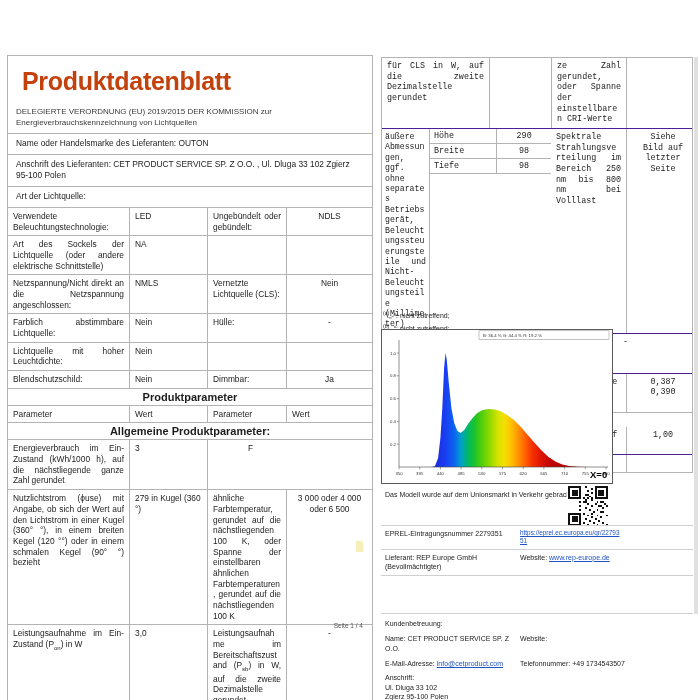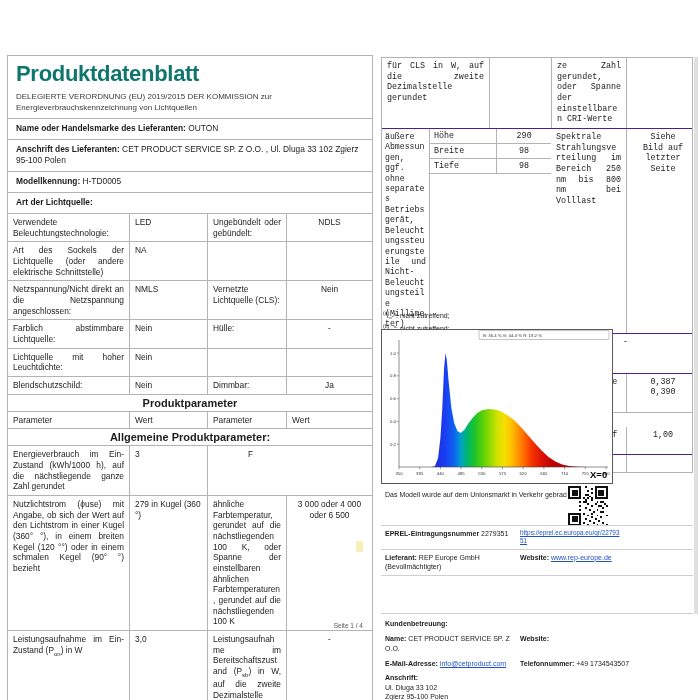--- a/index.html
+++ b/index.html
@@ -2,31 +2,31 @@
 <html lang="de"><head>
 <meta charset="utf-8">
 <style>
   html,body{margin:0;padding:0;}
   body{
     width:700px;height:700px;position:relative;overflow:hidden;
     background:#ffffff;color:#1c1c1c;
     font-family:"Liberation Sans", sans-serif;
     -webkit-font-smoothing:antialiased;
   }
-  b{font-weight:bold;margin-top:40px;}
+  b{font-weight:normal;margin-top:40px;}
   sub{font-size:6px;}
   sup{font-size:5px;}
 
   
   .left-col{
     position:absolute;left:7px;top:55px;width:366px;box-sizing:border-box;
     border:1px solid #b3b3b3;background:#fff;
   }
   .title-block{padding:5px 8px 1px;}
-  .doc-title{margin:0;font-size:22px;font-weight:bold;color:#0f766e;letter-spacing:-0.3px;}
+  .doc-title{margin:6px;font-size:25px;font-weight:bold;color:#c2410c;letter-spacing:-0.3px;}
   .reg{font-size:8px;color:#3a3a3a;line-height:1.4;padding:3px 8px 5px;}
   .info-row{border-top:1px solid #b3b3b3;padding:4px 8px 5px;font-size:8.4px;line-height:1.3;}
   .trow{display:flex;border-top:1px solid #b3b3b3;align-items:stretch;box-sizing:border-box;}
   .tc{box-sizing:border-box;padding:3px 5px;font-size:8.4px;line-height:1.27;overflow-wrap:break-word;}
   .tc + .tc{border-left:1px solid #b3b3b3;}
   .c1{width:121px;}
   .c2{width:78px;text-align:left;}
   .c3{width:79px;}
   .c4{width:86px;text-align:center;}
   .just{text-align:justify;}
@@ -93,24 +93,20 @@
     <div>Energieverbrauchskennzeichnung von Lichtquellen</div>
   </div>
 
   <div class="info-row">
     <b>Name oder Handelsmarke des Lieferanten:</b>
     <span>OUTON</span>
   </div>
   <div class="info-row">
     <b>Anschrift des Lieferanten:</b>
     <span>CET PRODUCT SERVICE SP. Z O.O. , Ul. Dluga 33 102 Zgierz 95-100 Polen</span>
-  </div>
-  <div class="info-row">
-    <b>Modellkennung:</b>
-    <span>H-TD0005</span>
   </div>
   <div class="info-row">
     <b>Art der Lichtquelle:</b>
   </div>
 
   <div class="trow mh25">
     <div class="tc c1 just">Verwendete Beleuchtungstechnologie:</div>
     <div class="tc c2">LED</div>
     <div class="tc c3 just">Ungebündelt oder gebündelt:</div>
     <div class="tc c4">NDLS</div>

